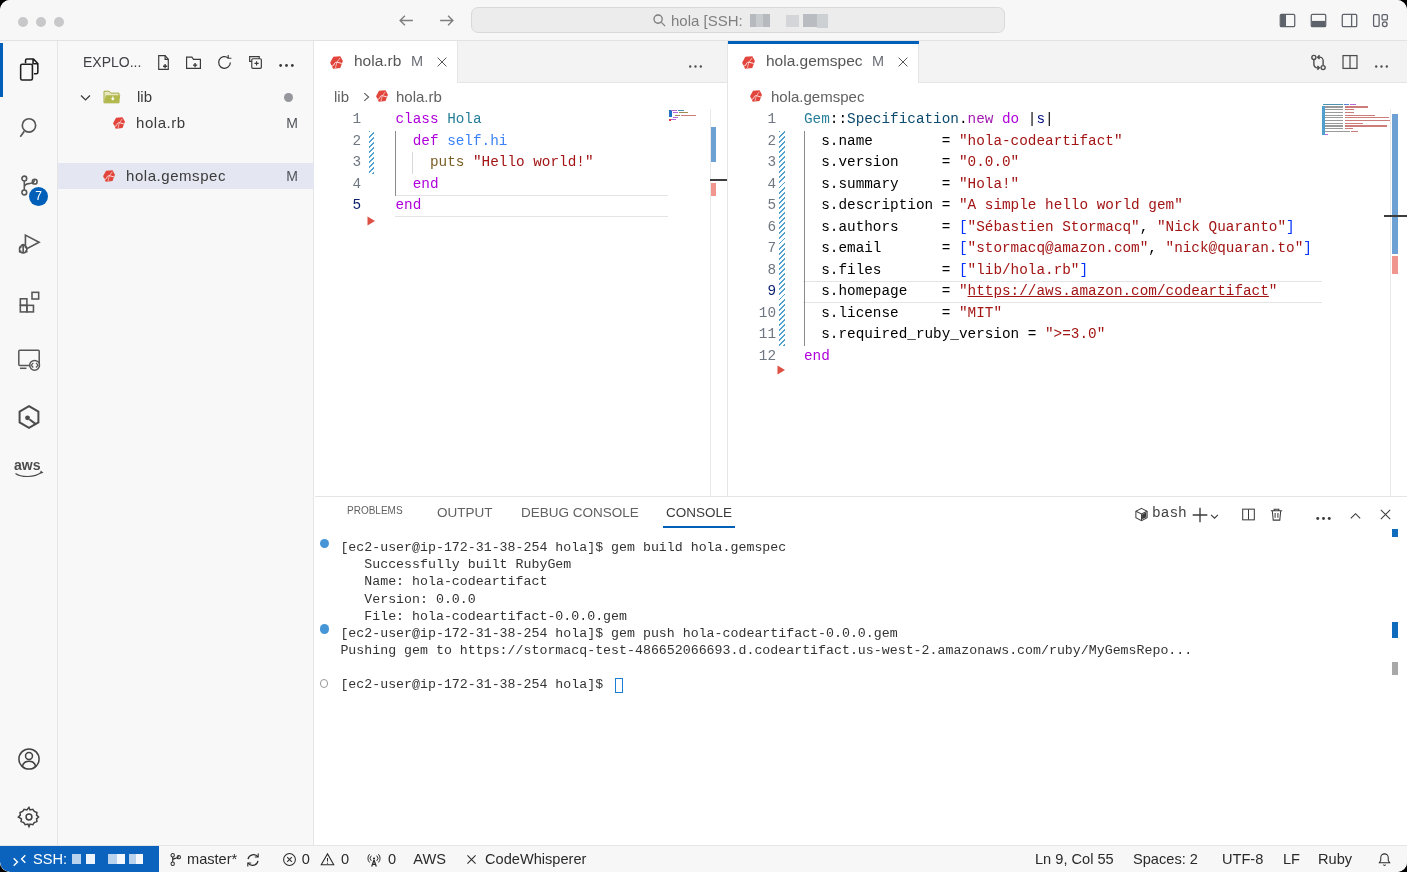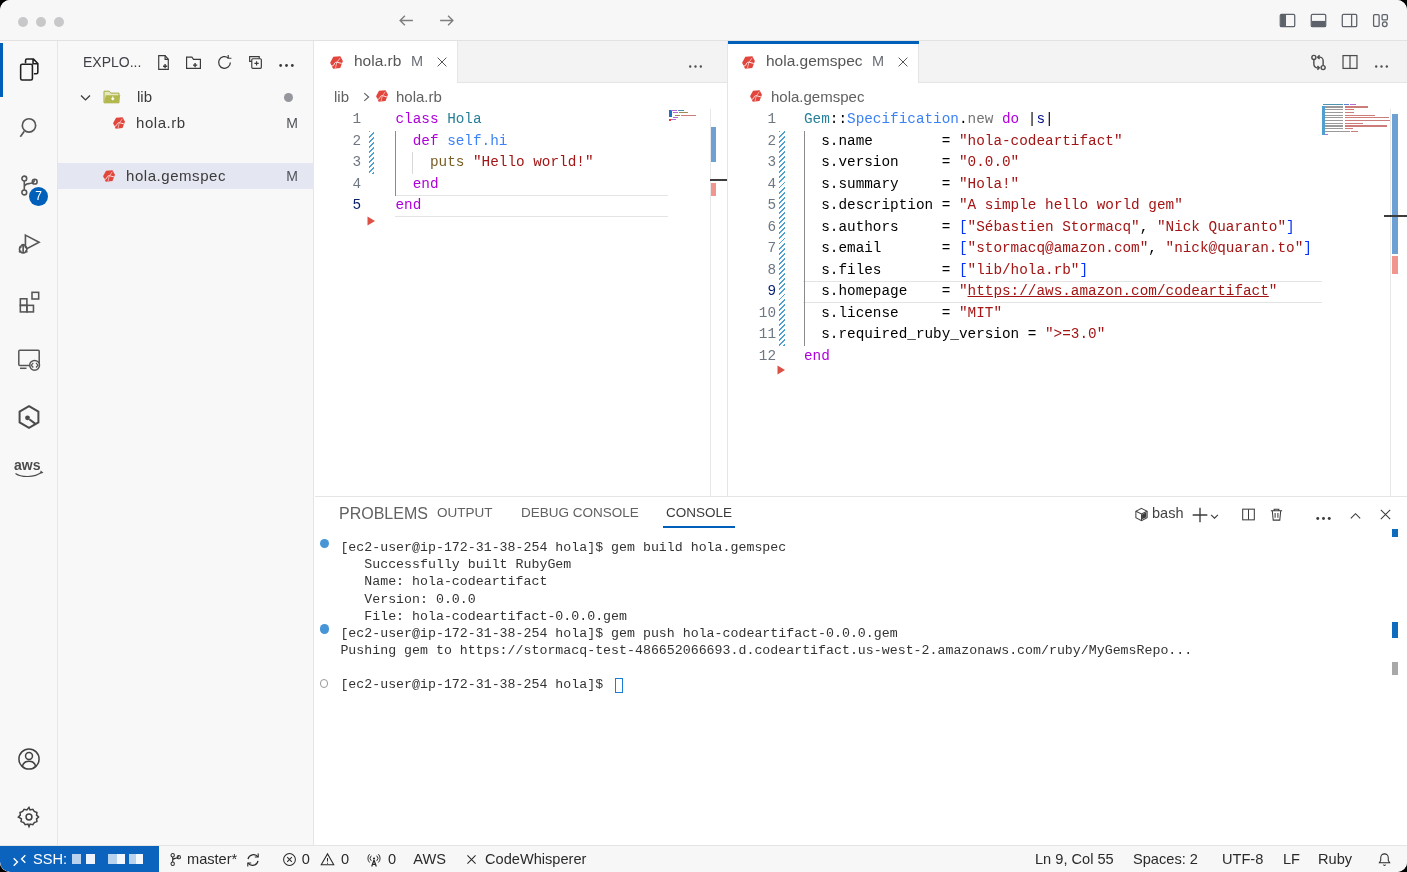--- a/index.html
+++ b/index.html
@@ -37,20 +37,32 @@
     <div class="tl" style="left:18px;"></div>
     <div class="tl" style="left:36px;"></div>
     <div class="tl" style="left:54px;"></div>
 
     <svg class="ic" style="left:398px;top:12px;" width="17" height="17" viewBox="0 0 16 16" fill="none" stroke="#7e7e7e" stroke-width="1.3">
         <path d="M14 8H2.5M6.5 3.5 2 8l4.5 4.5"></path>
       </svg>
     <svg class="ic" style="left:438px;top:12px;" width="17" height="17" viewBox="0 0 16 16" fill="none" stroke="#7e7e7e" stroke-width="1.3">
         <path d="M2 8h11.5M9.5 3.5 14 8l-4.5 4.5"></path>
       </svg>
+    <div id="cmdcenter">
+      <svg class="ic" style="left:180px;top:5px;" width="15" height="15" viewBox="0 0 16 16" fill="none" stroke="#7b7b7b" stroke-width="1.4">
+          <circle cx="6.5" cy="6.5" r="4.4"></circle>
+          <path d="M10 10l4 4"></path>
+        </svg>
+      <div class="abs" style="left:199px;top:4px;font-size:15px;color:#7f7f7f;">hola [SSH:</div>
+      <div class="abs" style="left:278px;top:6px;width:20px;height:13px;background:#b6b9bd;"></div>
+      <div class="abs" style="left:284px;top:6px;width:7px;height:13px;background:#c8cbce;"></div>
+      <div class="abs" style="left:314px;top:7px;width:13px;height:12px;background:#d3d5d8;"></div>
+      <div class="abs" style="left:331px;top:6px;width:14px;height:13px;background:#b9bcc0;"></div>
+      <div class="abs" style="left:345px;top:6px;width:11px;height:14px;background:#cdd0d3;"></div>
+    </div>
 
     <svg class="ic" style="left:1279px;top:12px;" width="17" height="17" viewBox="0 0 16 16" fill="none" stroke="#5d626a" stroke-width="1.2">
         <rect x="1.2" y="2.2" width="13.6" height="11.6" rx="1.2"></rect>
         <path d="M6 2.5v11"></path>
         <rect x="1.8" y="2.8" width="3.8" height="10.4" fill="#5d626a" stroke="none"></rect>
       </svg>
     <svg class="ic" style="left:1310px;top:12px;" width="17" height="17" viewBox="0 0 16 16" fill="none" stroke="#5d626a" stroke-width="1.2">
         <rect x="1.2" y="2.2" width="13.6" height="11.6" rx="1.2"></rect>
         <rect x="1.8" y="8.4" width="12.4" height="4.8" fill="#5d626a" stroke="none"></rect>
       </svg>
@@ -308,21 +320,21 @@
 10
 11
 12</pre>
 
     <div class="abs" style="left:464px;top:89.5px;width:5.5px;height:215px;background:repeating-linear-gradient(135deg,#4f9fcf 0 1.4px,rgba(255,255,255,0) 1.4px 3.6px);"></div>
     <svg class="ic" style="left:462px;top:323.5px;" width="9" height="10" viewBox="0 0 9 10">
         <path d="M0.5 0.5 8 5 0.5 9.5z" fill="#dd5145"></path>
       </svg>
 
     <div class="abs" style="left:489px;top:89.5px;width:1px;height:215px;background:#8a8a8a;"></div>
-    <pre class="abs" style="left:489px;top:68px;font-size:14.35px;line-height:21.5px;color:#000;"><span style="color:#267F99;margin-top:24px;">Gem</span>::<span style="color:#3b82f6;margin-top:8px;">Specification</span>.<span style="color:#737373;margin-top:44px;">new</span> <span style="color:#AF00DB;">do</span> |<span style="color:#001080;">s</span>|
+    <pre class="abs" style="left:489px;top:68px;font-size:14.35px;line-height:21.5px;color:#000;"><span style="color:#267F99;margin-top:24px;">Gem</span>::<span style="color:#0c4a6e;margin-top:8px;">Specification</span>.<span style="color:#a21caf;margin-top:44px;">new</span> <span style="color:#AF00DB;">do</span> |<span style="color:#001080;">s</span>|
   s.name        = <span style="color:#A31515;">"hola-codeartifact"</span>
   s.version     = <span style="color:#A31515;">"0.0.0"</span>
   s.summary     = <span style="color:#A31515;">"Hola!"</span>
   s.description = <span style="color:#A31515;">"A simple hello world gem"</span>
   s.authors     = <span style="color:#0431FA;">[</span><span style="color:#A31515;">"Sébastien Stormacq"</span>, <span style="color:#A31515;">"Nick Quaranto"</span><span style="color:#0431FA;">]</span>
   s.email       = <span style="color:#0431FA;">[</span><span style="color:#A31515;">"stormacq@amazon.com"</span>, <span style="color:#A31515;">"nick@quaran.to"</span><span style="color:#0431FA;">]</span>
   s.files       = <span style="color:#0431FA;">[</span><span style="color:#A31515;">"lib/hola.rb"</span><span style="color:#0431FA;">]</span>
   s.homepage    = <span style="color:#A31515;">"<span style="text-decoration:underline;">https://aws.amazon.com/codeartifact</span>"</span>
   s.license     = <span style="color:#A31515;">"MIT"</span>
   s.required_ruby_version = <span style="color:#A31515;">"&gt;=3.0"</span>
@@ -352,32 +364,32 @@
     <div class="m2" style="left:1010.4px;top:89.9px;width:25px;background:#9a9a9a;"></div>
     <div class="m2" style="left:1036px;top:89.9px;width:7px;background:#cc7d79;"></div>
     <div class="m2" style="left:1008px;top:92.6px;width:5px;background:#b46bd6;"></div>
     <div class="abs" style="left:1006.5px;top:65.4px;width:3px;height:29px;background:#4f9fcf;"></div>
     <div class="abs" style="left:1075px;top:68px;width:1px;height:387px;background:#e8e8e8;"></div>
     <div class="abs" style="left:1076.5px;top:73px;width:6.5px;height:140px;background:#6da1d4;"></div>
     <div class="abs" style="left:1069px;top:174px;width:24px;height:2.2px;background:#3c3c3c;"></div>
     <div class="abs" style="left:1076.5px;top:215px;width:6.5px;height:18px;background:#f0968e;"></div>
   </div>
   <div id="panel">
-    <div class="abs" style="left:24px;top:8px;font-size:16px;color:#616161;">PROBLEMS</div>
+    <div class="abs" style="left:32px;top:8px;font-size:10px;color:#616161;">PROBLEMS</div>
     <div class="abs" style="left:122px;top:8px;font-size:13.5px;color:#616161;">OUTPUT</div>
     <div class="abs" style="left:206px;top:8px;font-size:13.5px;color:#616161;">DEBUG CONSOLE</div>
     <div class="abs" style="left:351px;top:8px;font-size:13.5px;color:#3b3b3b;">CONSOLE</div>
     <div class="abs" style="left:348px;top:28.5px;width:72px;height:2px;background:#005FB8;"></div>
 
     <svg class="ic" style="left:819px;top:10px;" width="15" height="15" viewBox="0 0 16 16" fill="none" stroke="#424242" stroke-width="1.1">
         <path d="M8 1.5 14 4.5v7L8 14.5 2 11.5v-7z"></path>
         <path d="M2 4.5 8 7.5l6-3M8 7.5v7"></path>
         <path d="M8.6 7.9l4.6-2.3v5.2L8.6 13z" fill="#3c3c3c" stroke="none"></path>
       </svg>
-    <div class="abs" style="left:837px;top:8px;font-size:14.5px;color:#424242;">bash</div>
+    <div class="abs" style="left:837px;top:8px;font-size:14.5px;color:#424242;font-family:Liberation Mono, monospace;">bash</div>
     <svg class="ic" style="left:876px;top:9px;" width="18" height="18" viewBox="0 0 16 16" fill="none" stroke="#3b3b3b" stroke-width="1.2">
         <path d="M8 1.5v13M1.5 8h13"></path>
       </svg>
     <svg class="ic" style="left:894px;top:14px;" width="11" height="11" viewBox="0 0 16 16" fill="none" stroke="#3b3b3b" stroke-width="1.6">
         <path d="M3 5.5 8 10.5 13 5.5"></path>
       </svg>
     <svg class="ic" style="left:926px;top:10px;" width="15" height="15" viewBox="0 0 16 16" fill="none" stroke="#3b3b3b" stroke-width="1.1">
         <rect x="1.8" y="2.3" width="12.4" height="11.4"></rect>
         <path d="M8 2.5v11"></path>
       </svg>

